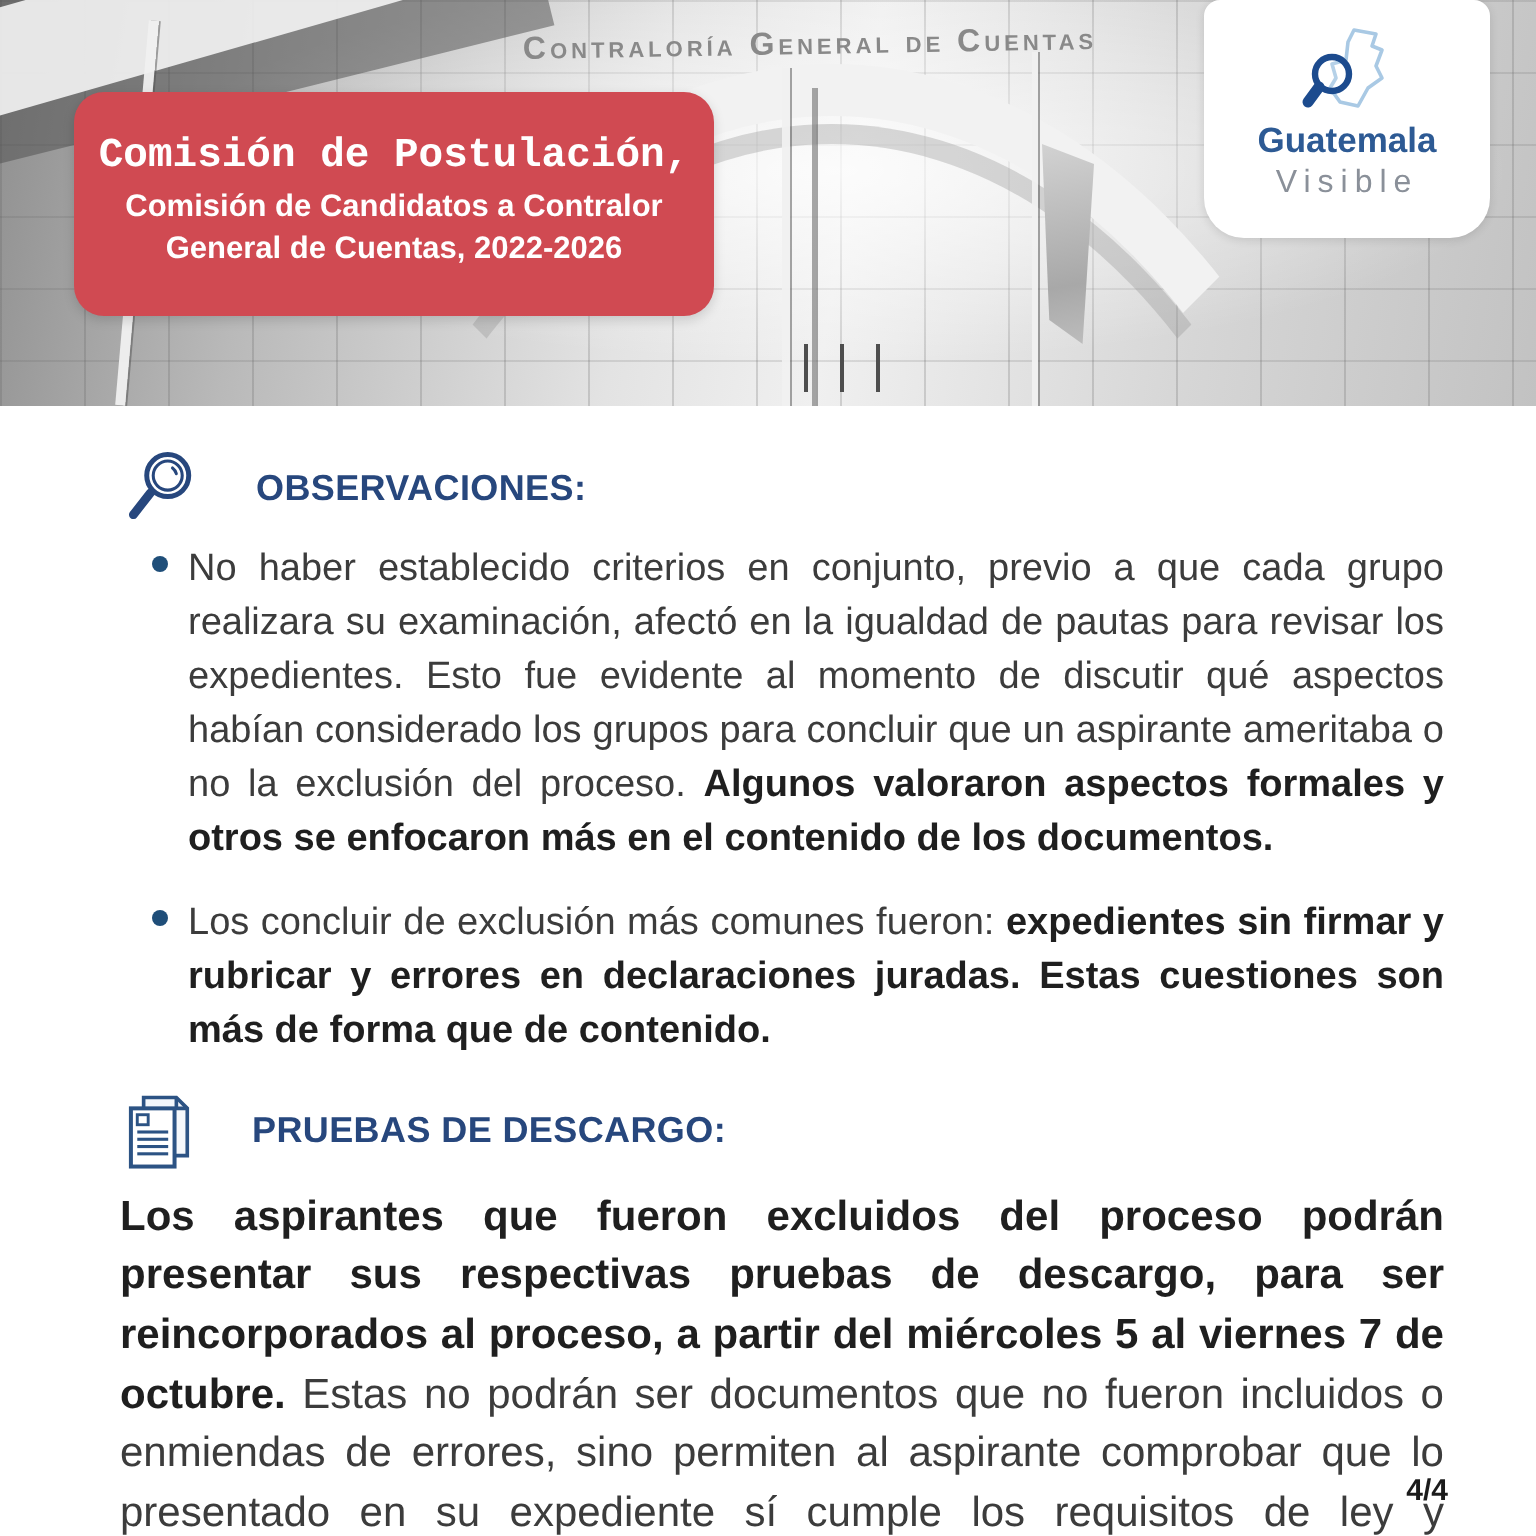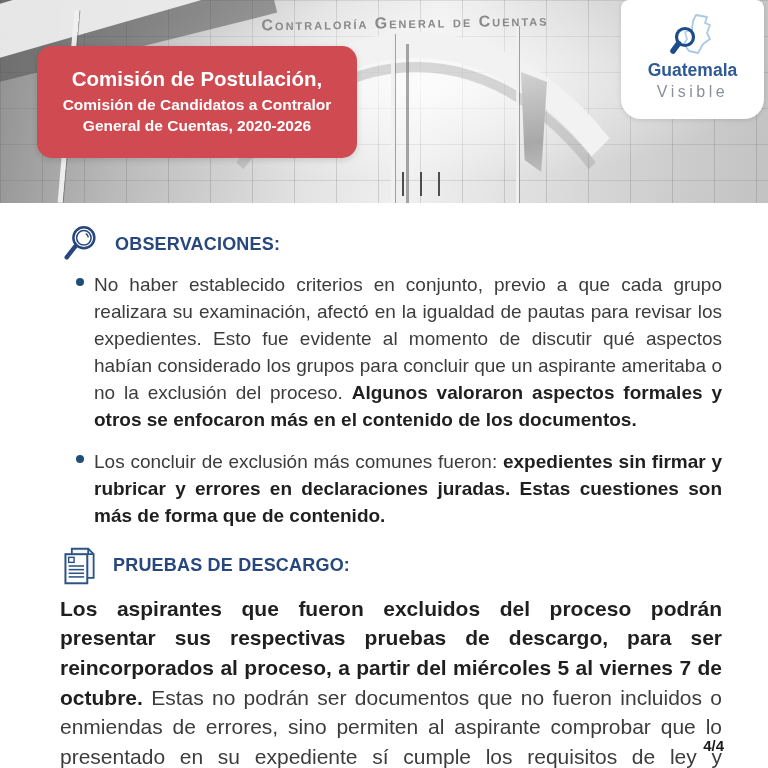--- a/index.html
+++ b/index.html
@@ -34,33 +34,33 @@
   .flag { position:absolute; left:521px; top:72px; width:26px; height:100px;
     background:linear-gradient(170deg,#d2d2d2,#a8a8a8 70%,#bdbdbd);
     clip-path:polygon(0 0,100% 10%,78% 100%,14% 88%); }
   .bollard { position:absolute; top:172px; width:2px; height:24px; background:#4e4e4e; }
   .b1{left:402px;} .b2{left:420px;} .b3{left:438px;}
 
   
   .badge { position:absolute; left:37px; top:46px; width:320px; height:112px; background:#d04a52;
     border-radius:15px; color:#fff; text-align:center; padding-top:21px;
     box-shadow:0 2px 6px rgba(0,0,0,.15); }
-  .badge .t1 { font-size:20.5px; font-weight:bold; margin-bottom:4px; }
+  .badge .t1 { font-size:20.5px; font-weight:bold; margin-bottom:4px;font-family:Liberation Mono, monospace; }
   .badge .t2 { font-size:15.5px; font-weight:bold; line-height:1.35; }
 
   
-  .logo-card { position:absolute; top:0; right:4px; width:143px; height:119px; background:#fff;
+  .logo-card { position:absolute; top:0; right:23px; width:143px; height:119px; background:#fff;
     border-radius:8px 8px 20px 20px; display:flex; flex-direction:column; align-items:center;
     justify-content:flex-start; padding-top:10px; box-shadow:0 1px 5px rgba(0,0,0,.12); }
   .logo-card .lt { color:#2d5a94; font-weight:bold; font-size:17.5px; margin-top:2px; }
   .logo-card .ls { color:#8a9099; font-size:16px; letter-spacing:3.5px; margin-top:2px; }
 
   
   .content { padding:12px 46px 0 60px; }
-  .section-head { display:flex; align-items:center; gap:13px; margin:8px 0 7px; }
+  .section-head { display:flex; align-items:center; gap:26px; margin:8px 0 7px; }
   .section-head h2 { font-size:18px; color:#27477d; letter-spacing:.2px; }
   .icon-box { flex:0 0 auto; display:flex; }
 
   .bullets { list-style:none; margin-left:16px; }
   .bullets li { position:relative; padding-left:18px; margin-bottom:15px;
     font-size:19px; line-height:1.42; color:#3c3c3c; text-align:justify; }
   .bullets li::before { content:''; position:absolute; left:0; top:6px; width:8px; height:8px;
     border-radius:50%; background:#1f4e79; }
   .para { font-size:21px; line-height:1.41; color:#3c3c3c; text-align:justify; margin:2px 0 8px; }
   b, .bold { font-weight:bold; color:#1f1f1f; }
@@ -92,21 +92,21 @@
     <div class="pole p4"></div>
     <div class="flag"></div>
     <div class="bollard b1"></div>
     <div class="bollard b2"></div>
     <div class="bollard b3"></div>
 
     <div class="badge">
       <div class="t1">Comisión de Postulación,</div>
       <div class="t2">
         <div>Comisión de Candidatos a Contralor</div>
-        <div>General de Cuentas, 2020-2026</div>
+        <div>General de Cuentas, 2022-2026</div>
       </div>
     </div>
 
     <div class="logo-card">
       <span class="icon-box">
         <svg width="48" height="48" viewBox="0 0 48 48">
           <path d="M27 5 l11 2 -2 6 5 2 -3 8 3 6 -7 5 -5 9 -9 -2 -5 -7 3 -5 -2 -7 7 -2 1 -9 z" fill="#ffffff" stroke="#a9c9e4" stroke-width="1.8" stroke-linejoin="round"></path>
           <circle cx="16" cy="27" r="8.5" fill="rgba(255,255,255,.15)" stroke="#1c4b8e" stroke-width="3.2"></circle>
           <line x1="9.5" y1="33.5" x2="4" y2="41" stroke="#1c4b8e" stroke-width="5.5" stroke-linecap="round"></line>
         </svg>

